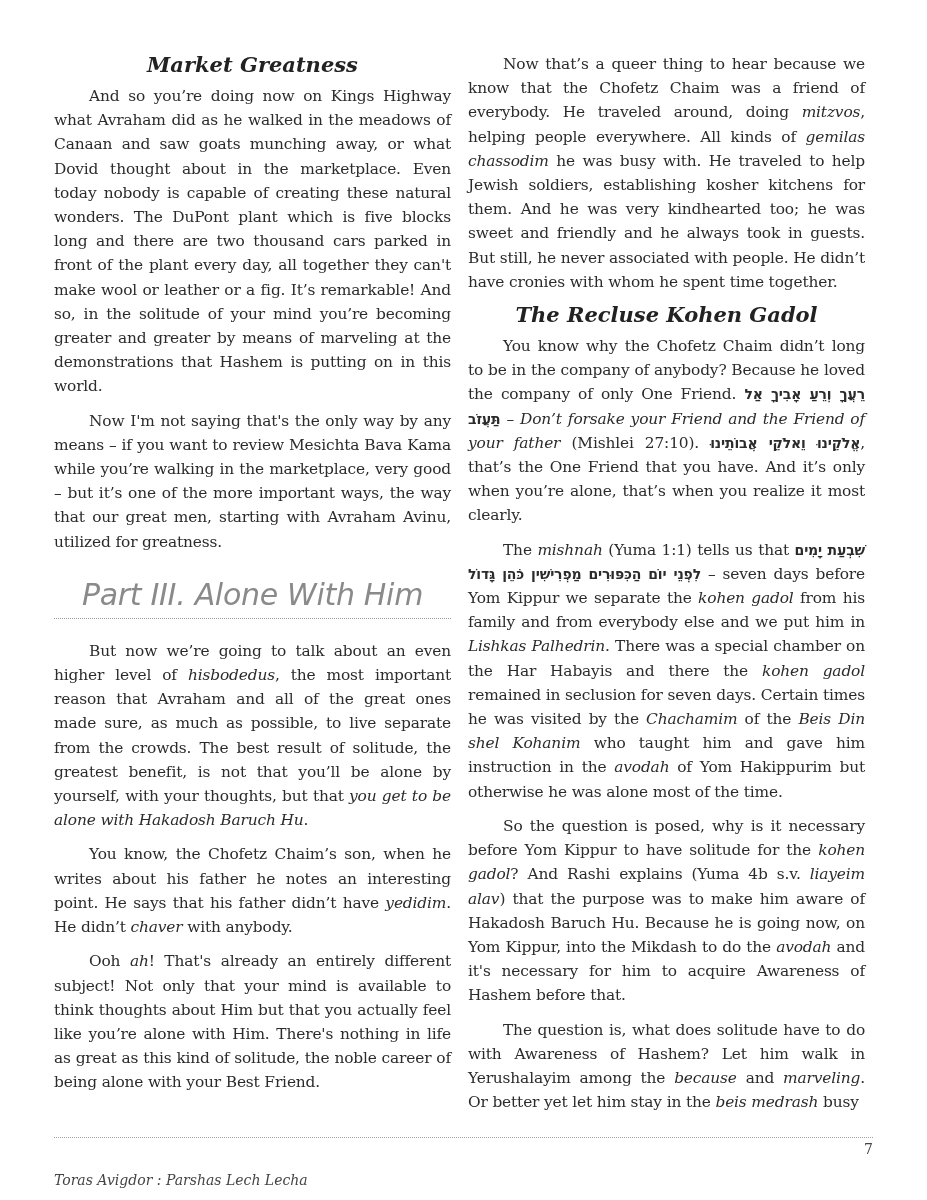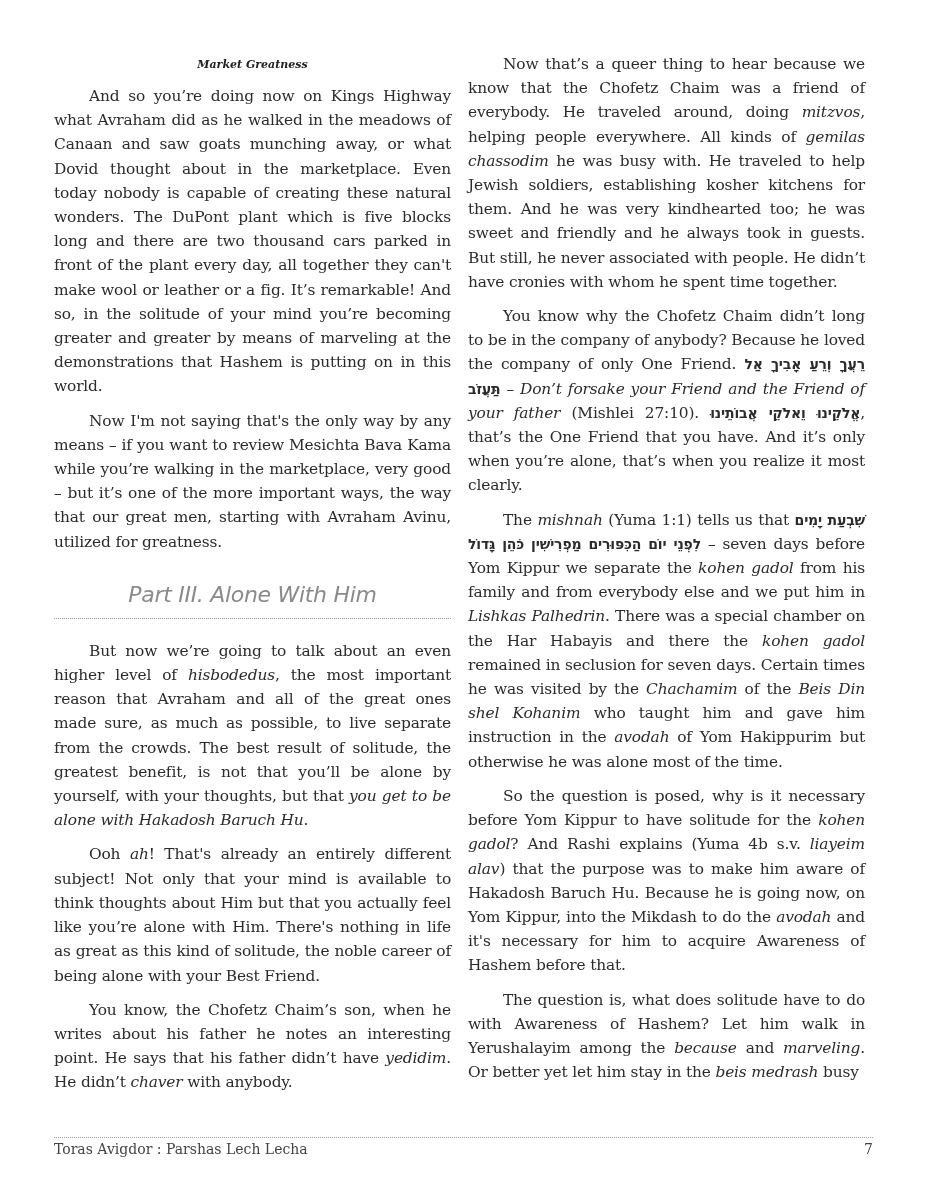--- a/index.html
+++ b/index.html
@@ -1,50 +1,51 @@
 <!DOCTYPE html>
 <html><head>
 <meta charset="utf-8">
 <style>
   html, body { margin: 0; padding: 0; background: #ffffff; }
   body { width: 927px; height: 1200px; position: relative; overflow: hidden;
          font-family: "DejaVu Serif", "Liberation Serif", serif; color: #2b2b2b; }
   .col { position: absolute; top: 52px; width: 397px; }
   .col.left { left: 54px; }
   .col.right { left: 468px; }
-  .subhead { text-align: center; font-weight: bold; font-style: italic; font-size: 11px;
+  .subhead { text-align: center; font-weight: bold; font-style: italic; font-size: 21px;
              line-height: 22px; margin: 2px 0 8px 0; color: #222; }
   p { margin: 0 0 10px 0; font-size: 15.4px; line-height: 24.2px; text-align: justify;
       text-indent: 35px; letter-spacing: -0.15px; }
   p i { font-style: italic; }
   .he { font-family: "DejaVu Sans", sans-serif; font-size: 14px; font-weight: bold; }
   .part { margin: 24px 0 0 0; text-align: center; font-family: "DejaVu Sans", "Liberation Sans", sans-serif;
-          font-style: italic; font-weight: 200; font-size: 22px; color: #8a8a8a; line-height: 34px;
+          font-style: italic; font-weight: 200; font-size: 30px; color: #8a8a8a; line-height: 34px;
           letter-spacing: -0.3px; }
   .part-rule { border: 0; border-top: 1.5px dotted #9a9a9a; margin: 6px 0 20px 0; height: 0; }
   .footer-rule { position: absolute; left: 54px; right: 54px; top: 1137px; border-top: 1.5px dotted #a0a0a0; }
-  .footer-title { position: absolute; left: 54px; top: 1141px; font-size: 14px; color: #444; }
+  .footer-title { position: absolute; left: 54px; top: 1172px; font-style: italic; font-size: 14px; color: #444; }
   .footer-page { position: absolute; right: 54px; top: 1141px; font-size: 14px; color: #444; }
 </style>
 </head>
 <body>
 
 <div class="col left">
   <div class="subhead">Market Greatness</div>
   <p>And so you’re doing now on Kings Highway what Avraham did as he walked in the meadows of Canaan and saw goats munching away, or what Dovid thought about in the marketplace. Even today nobody is capable of creating these natural wonders. The DuPont plant which is five blocks long and there are two thousand cars parked in front of the plant every day, all together they can't make wool or leather or a fig. It’s remarkable! And so, in the solitude of your mind you’re becoming greater and greater by means of marveling at the demonstrations that Hashem is putting on in this world.</p>
   <p>Now I'm not saying that's the only way by any means – if you want to review Mesichta Bava Kama while you’re walking in the marketplace, very good – but it’s one of the more important ways, the way that our great men, starting with Avraham Avinu, utilized for greatness.</p>
   <div class="part">Part III. Alone With Him</div>
   <hr class="part-rule">
   <p><span>But now we’re going to talk about an even higher level of </span><i>hisbodedus</i><span>, the most important reason that Avraham and all of the great ones made sure, as much as possible, to live separate from the crowds. The best result of solitude, the greatest benefit, is not that you’ll be alone by yourself, with your thoughts, but that </span><i>you get to be alone with Hakadosh Baruch Hu</i><span>.</span></p>
+  <p><span>You know, the Chofetz Chaim’s son, when he writes about his father he notes an interesting point. He says that his father didn’t have </span><i>yedidim</i><span>. He didn’t </span><i>chaver</i><span> with anybody.</span></p>
   <p><span>Ooh </span><i>ah</i><span>! That's already an entirely different subject! Not only that your mind is available to think thoughts about Him but that you actually feel like you’re alone with Him. There's nothing in life as great as this kind of solitude, the noble career of being alone with your Best Friend.</span></p>
-  <p><span>You know, the Chofetz Chaim’s son, when he writes about his father he notes an interesting point. He says that his father didn’t have </span><i>yedidim</i><span>. He didn’t </span><i>chaver</i><span> with anybody.</span></p>
 </div>
 
 <div class="col right">
   <p><span>Now that’s a queer thing to hear because we know that the Chofetz Chaim was a friend of everybody. He traveled around, doing </span><i>mitzvos</i><span>, helping people everywhere. All kinds of </span><i>gemilas chassodim</i><span> he was busy with. He traveled to help Jewish soldiers, establishing kosher kitchens for them. And he was very kindhearted too; he was sweet and friendly and he always took in guests. But still, he never associated with people. He didn’t have cronies with whom he spent time together.</span></p>
+  <div class="subhead">The Recluse Kohen Gadol</div>
   <p><span>You know why the Chofetz Chaim didn’t long to be in the company of anybody? Because he loved the company of only One Friend. </span><span class="he" dir="rtl">רֵעֲךָ וְרֵעַ אָבִיךָ אַל תַּעֲזֹב</span><span> – </span><i>Don’t forsake your Friend and the Friend of your father</i><span> (Mishlei 27:10). </span><span class="he" dir="rtl">אֱלֹקֵינוּ וֵאלֹקֵי אֲבוֹתֵינוּ</span><span>, that’s the One Friend that you have. And it’s only when you’re alone, that’s when you realize it most clearly.</span></p>
   <p><span>The </span><i>mishnah</i><span> (Yuma 1:1) tells us that </span><span class="he" dir="rtl">שִׁבְעַת יָמִים לִפְנֵי יוֹם הַכִּפּוּרִים מַפְרִישִׁין כֹּהֵן גָּדוֹל</span><span> – seven days before Yom Kippur we separate the </span><i>kohen gadol</i><span> from his family and from everybody else and we put him in </span><i>Lishkas Palhedrin</i><span>. There was a special chamber on the Har Habayis and there the </span><i>kohen gadol</i><span> remained in seclusion for seven days. Certain times he was visited by the </span><i>Chachamim</i><span> of the </span><i>Beis Din shel Kohanim</i><span> who taught him and gave him instruction in the </span><i>avodah</i><span> of Yom Hakippurim but otherwise he was alone most of the time.</span></p>
   <p><span>So the question is posed, why is it necessary before Yom Kippur to have solitude for the </span><i>kohen gadol</i><span>? And Rashi explains (Yuma 4b s.v. </span><i>liayeim alav</i><span>) that the purpose was to make him aware of Hakadosh Baruch Hu. Because he is going now, on Yom Kippur, into the Mikdash to do the </span><i>avodah</i><span> and it's necessary for him to acquire Awareness of Hashem before that.</span></p>
   <p><span>The question is, what does solitude have to do with Awareness of Hashem? Let him walk in Yerushalayim among the </span><i>because</i><span> and </span><i>marveling</i><span>. Or better yet let him stay in the </span><i>beis medrash</i><span> busy</span></p>
 </div>
 
 <div class="footer-rule"></div>
 <div class="footer-title">Toras Avigdor : Parshas Lech Lecha</div>
 <div class="footer-page">7</div>
 

